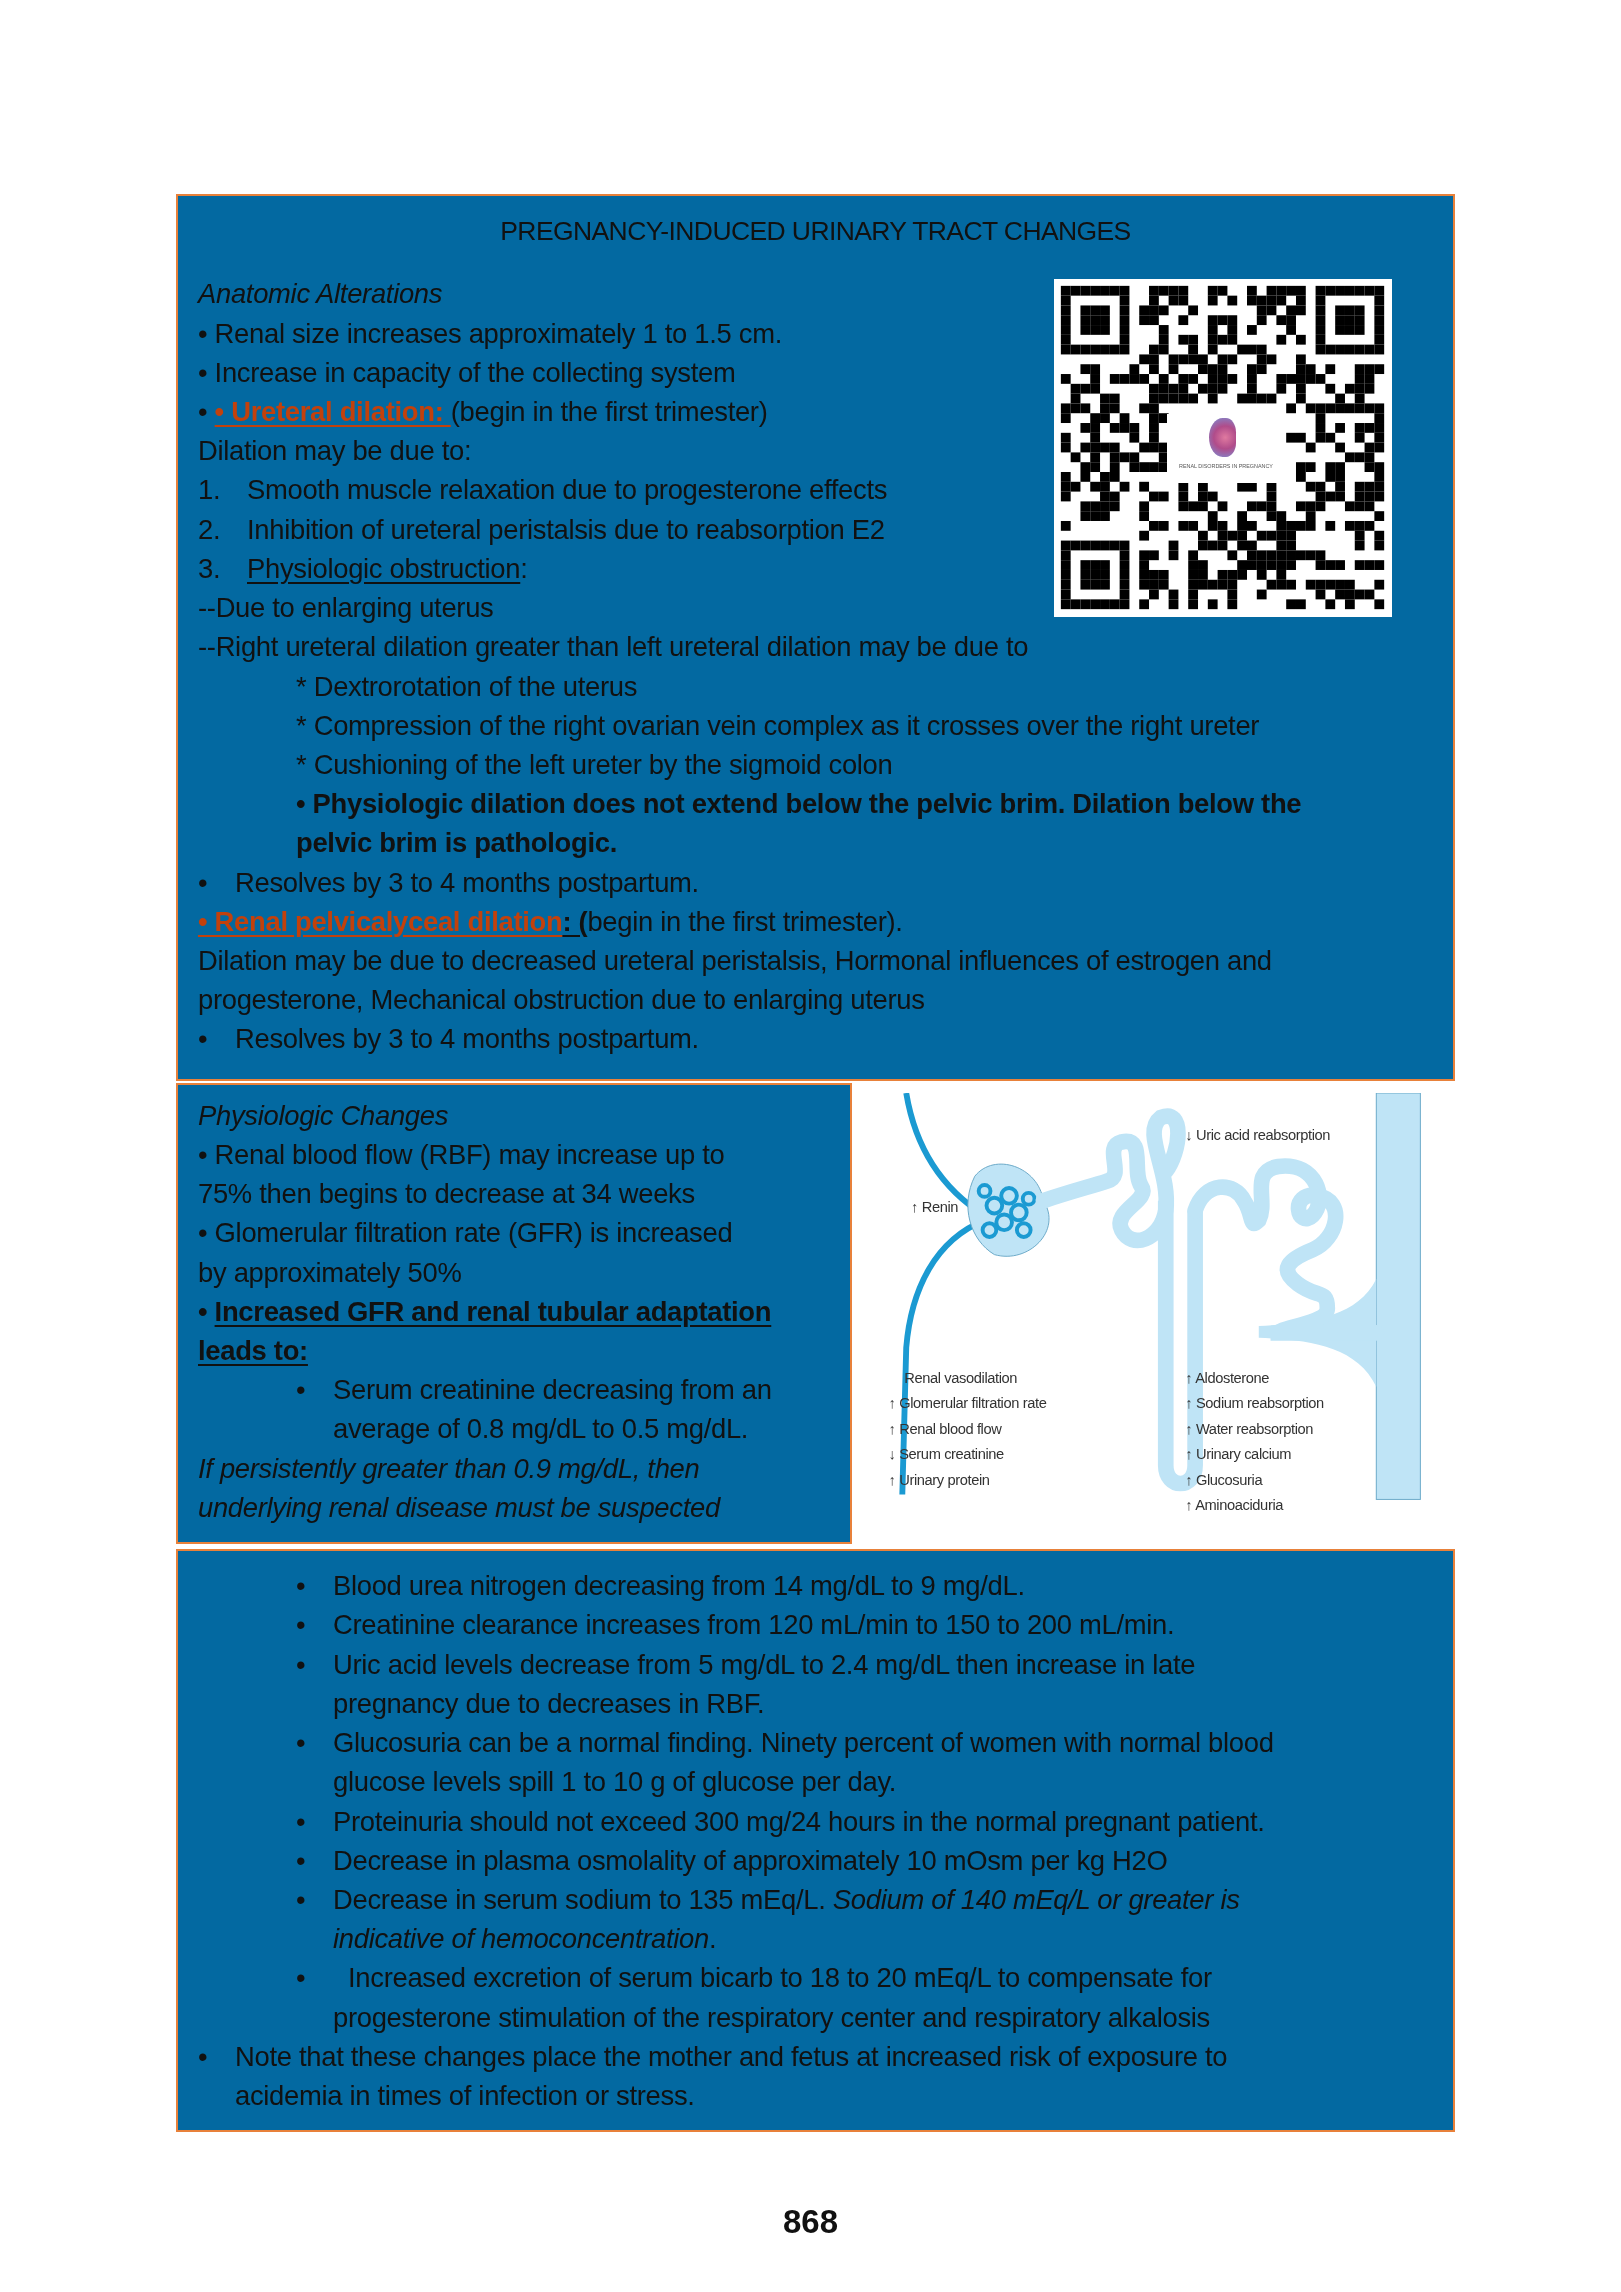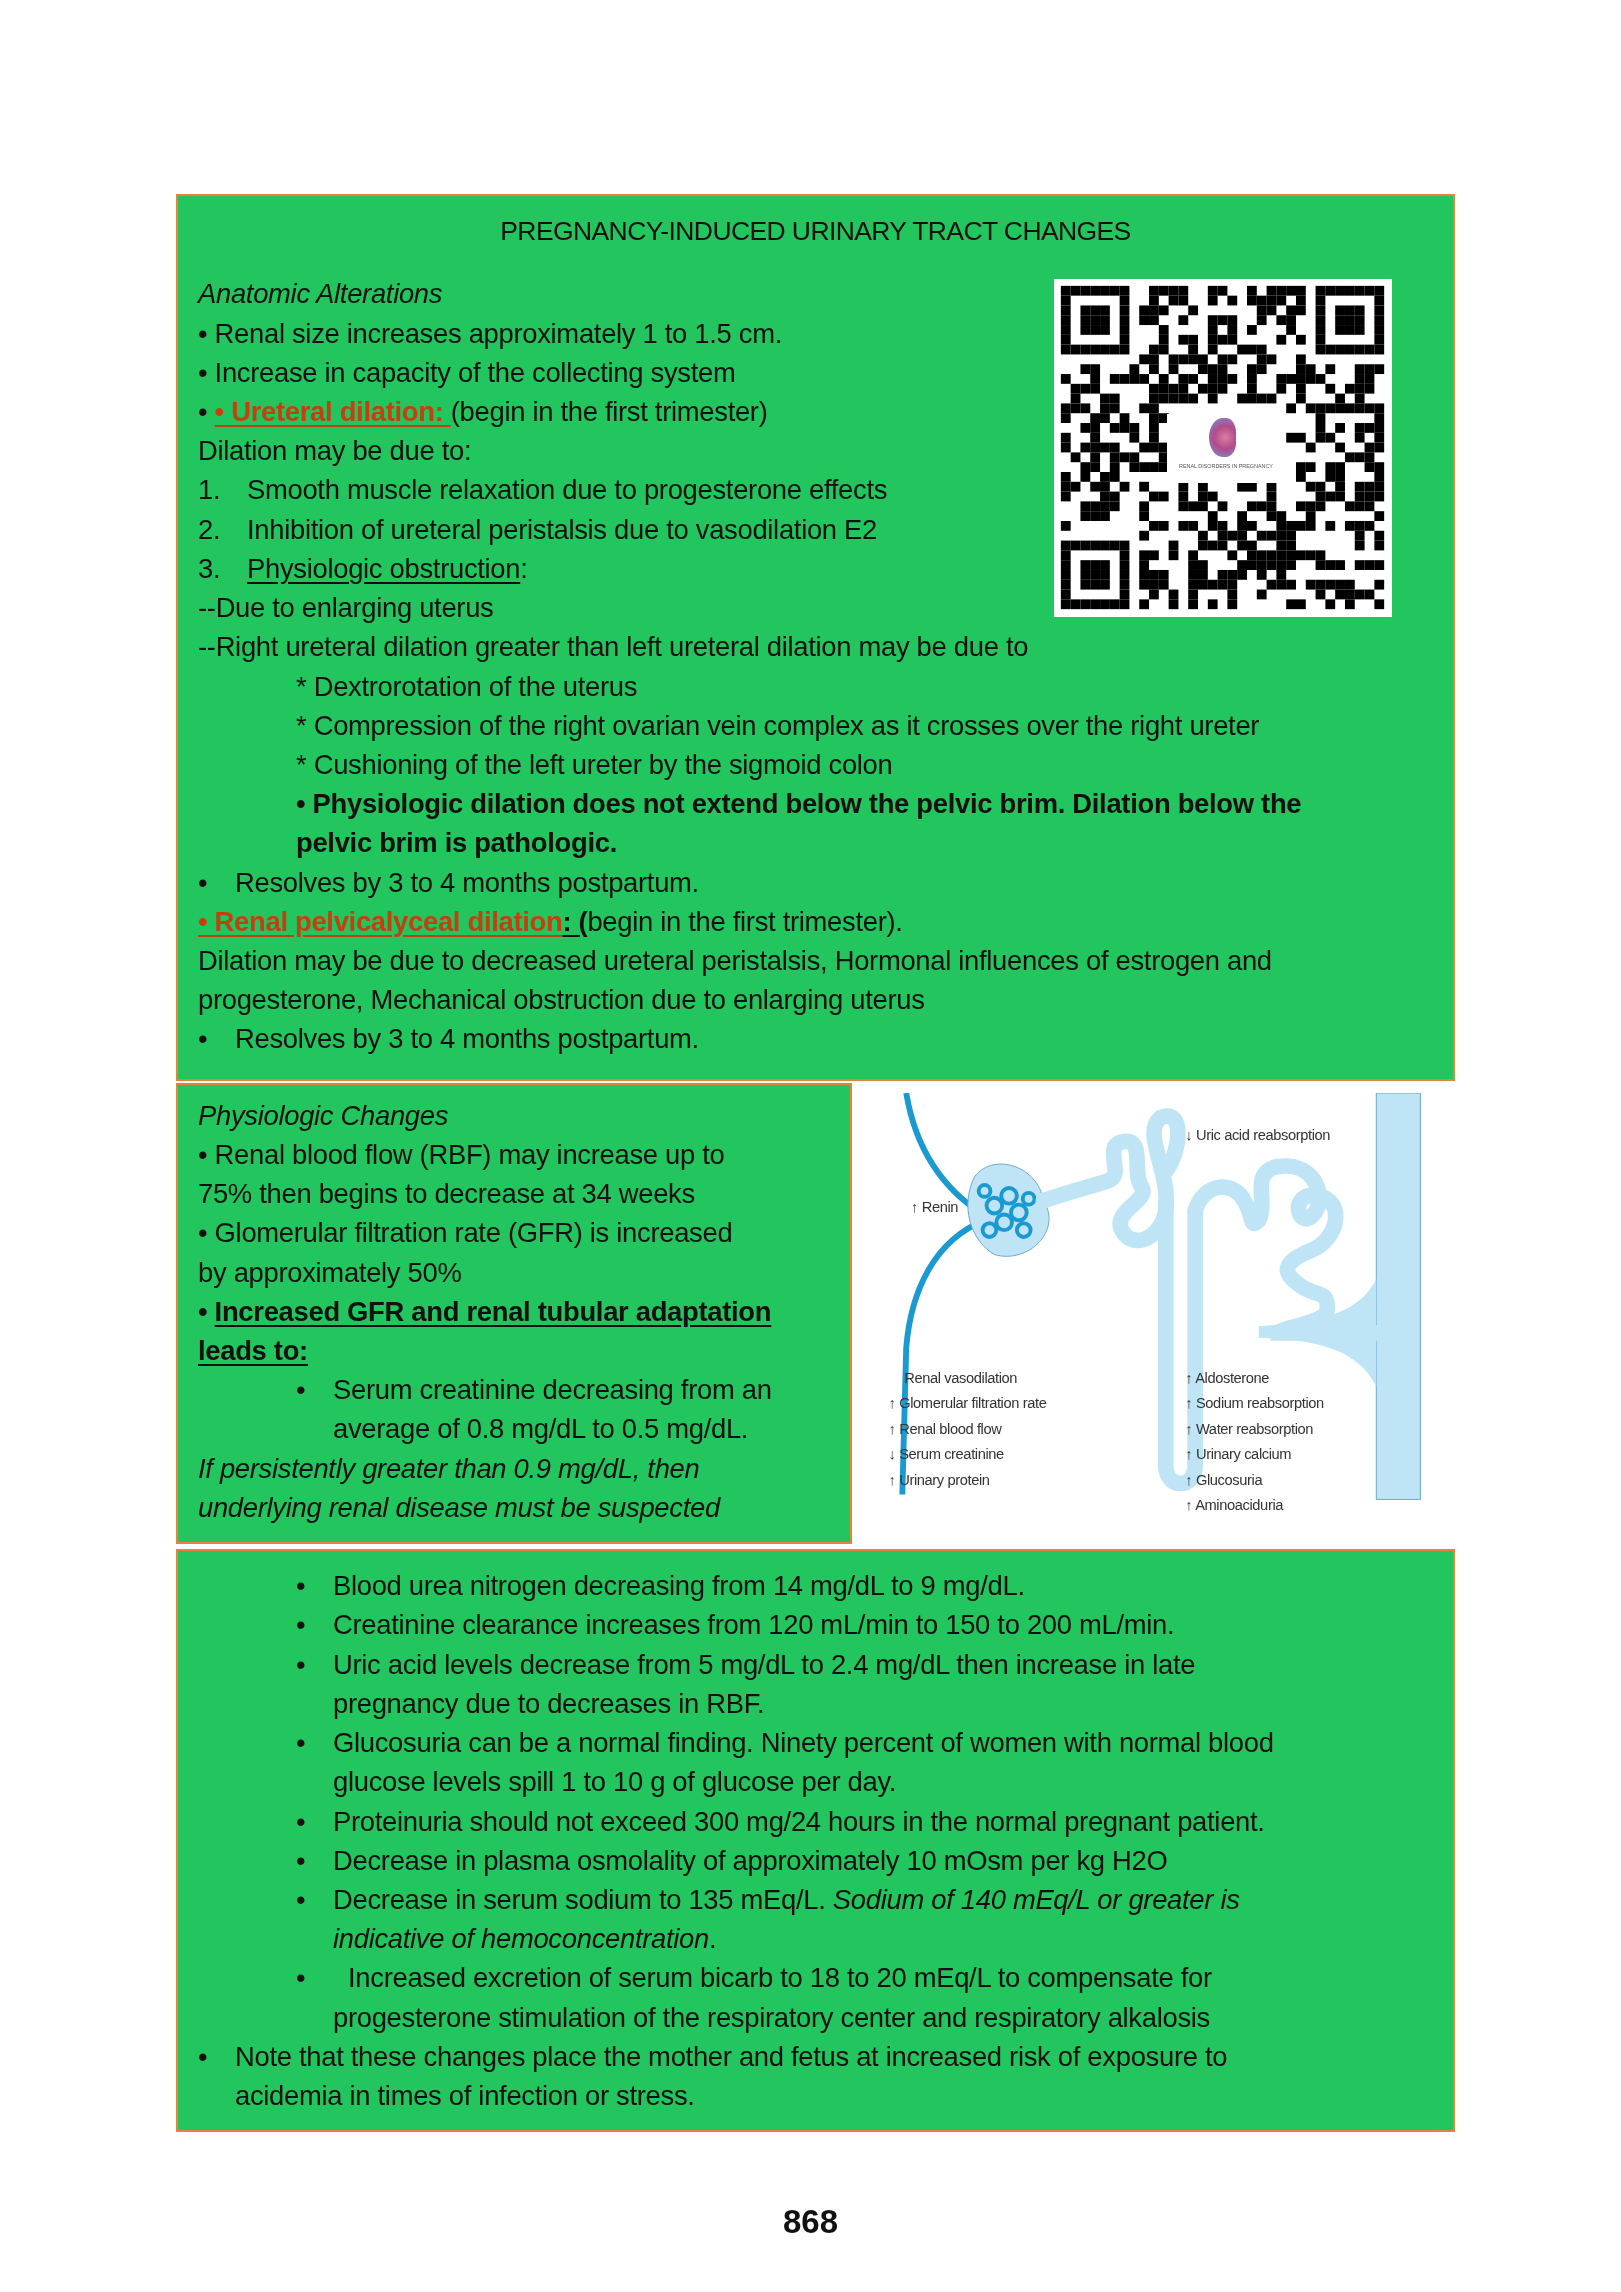--- a/index.html
+++ b/index.html
@@ -1,17 +1,17 @@
 <!DOCTYPE html>
 <html><head>
 <meta charset="utf-8">
 <style>
   html, body { margin: 0; padding: 0; background: #ffffff; }
   body { width: 1621px; height: 2293px; position: relative; font-family: "Liberation Sans", sans-serif; color: #111; }
-  .box { position: absolute; border: 2.9px solid #e8813a; box-sizing: border-box; background: #22c55e; }
+  .box { position: absolute; border: 2.9px solid #e8813a; box-sizing: border-box; background: #0369a1; }
   .t { position: absolute; font-family: "Liberation Sans Narrow", "Liberation Sans", sans-serif; font-size: 27.4px; line-height: 39px; white-space: nowrap; color: #111; letter-spacing: -0.3px; }
   .title-box { left: 176px; top: 194px; width: 1279px; height: 71px; }
   .title { position: absolute; left: 0; right: 0; top: 15.7px; text-align: center; font-size: 26.5px; letter-spacing: -0.6px; }
   .anat-box { left: 176px; top: 263px; width: 1279px; height: 818px; border-top: none; }
   .phys-box { left: 176px; top: 1083px; width: 676px; height: 461px; }
   .bottom-box { left: 176px; top: 1549px; width: 1279px; height: 583px; }
   .i { font-style: italic; }
   .b { font-weight: bold; }
   .u { text-decoration: underline; text-underline-offset: 3.9px; }
   .gold { color: #c2410c; font-weight: bold; text-decoration: underline; text-underline-offset: 3.9px; }
@@ -32,21 +32,21 @@
 <div class="t" style="left:198px;top:314px;">• Renal size increases approximately 1 to 1.5 cm.</div>
 <div class="t" style="left:198px;top:353px;">• Increase in capacity of the collecting system</div>
 <div class="t" style="left:198px;top:392px;">
   <span>• </span><span class="gold">• Ureteral dilation: </span><span>(begin in the first trimester)</span>
 </div>
 <div class="t" style="left:198px;top:431px;">Dilation may be due to:</div>
 
 <div class="t" style="left:198px;top:470px;">1.</div>
 <div class="t" style="left:247px;top:470px;">Smooth muscle relaxation due to progesterone effects</div>
 <div class="t" style="left:198px;top:510px;">2.</div>
-<div class="t" style="left:247px;top:510px;">Inhibition of ureteral peristalsis due to vasodilation E2</div>
+<div class="t" style="left:247px;top:510px;">Inhibition of ureteral peristalsis due to reabsorption E2</div>
 <div class="t" style="left:198px;top:549px;">3.</div>
 <div class="t" style="left:247px;top:549px;"><span class="u">Physiologic obstruction</span><span>:</span></div>
 
 <div class="t" style="left:198px;top:588px;">--Due to enlarging uterus</div>
 <div class="t" style="left:198px;top:627px;">--Right ureteral dilation greater than left ureteral dilation may be due to</div>
 <div class="t" style="left:296px;top:667px;">* Dextrorotation of the uterus</div>
 <div class="t" style="left:296px;top:706px;">* Compression of the right ovarian vein complex as it crosses over the right ureter</div>
 <div class="t" style="left:296px;top:745px;">* Cushioning of the left ureter by the sigmoid colon</div>
 <div class="t b" style="left:296px;top:784px;">• Physiologic dilation does not extend below the pelvic brim. Dilation below the</div>
 <div class="t b" style="left:296px;top:823px;">pelvic brim is pathologic.</div>

